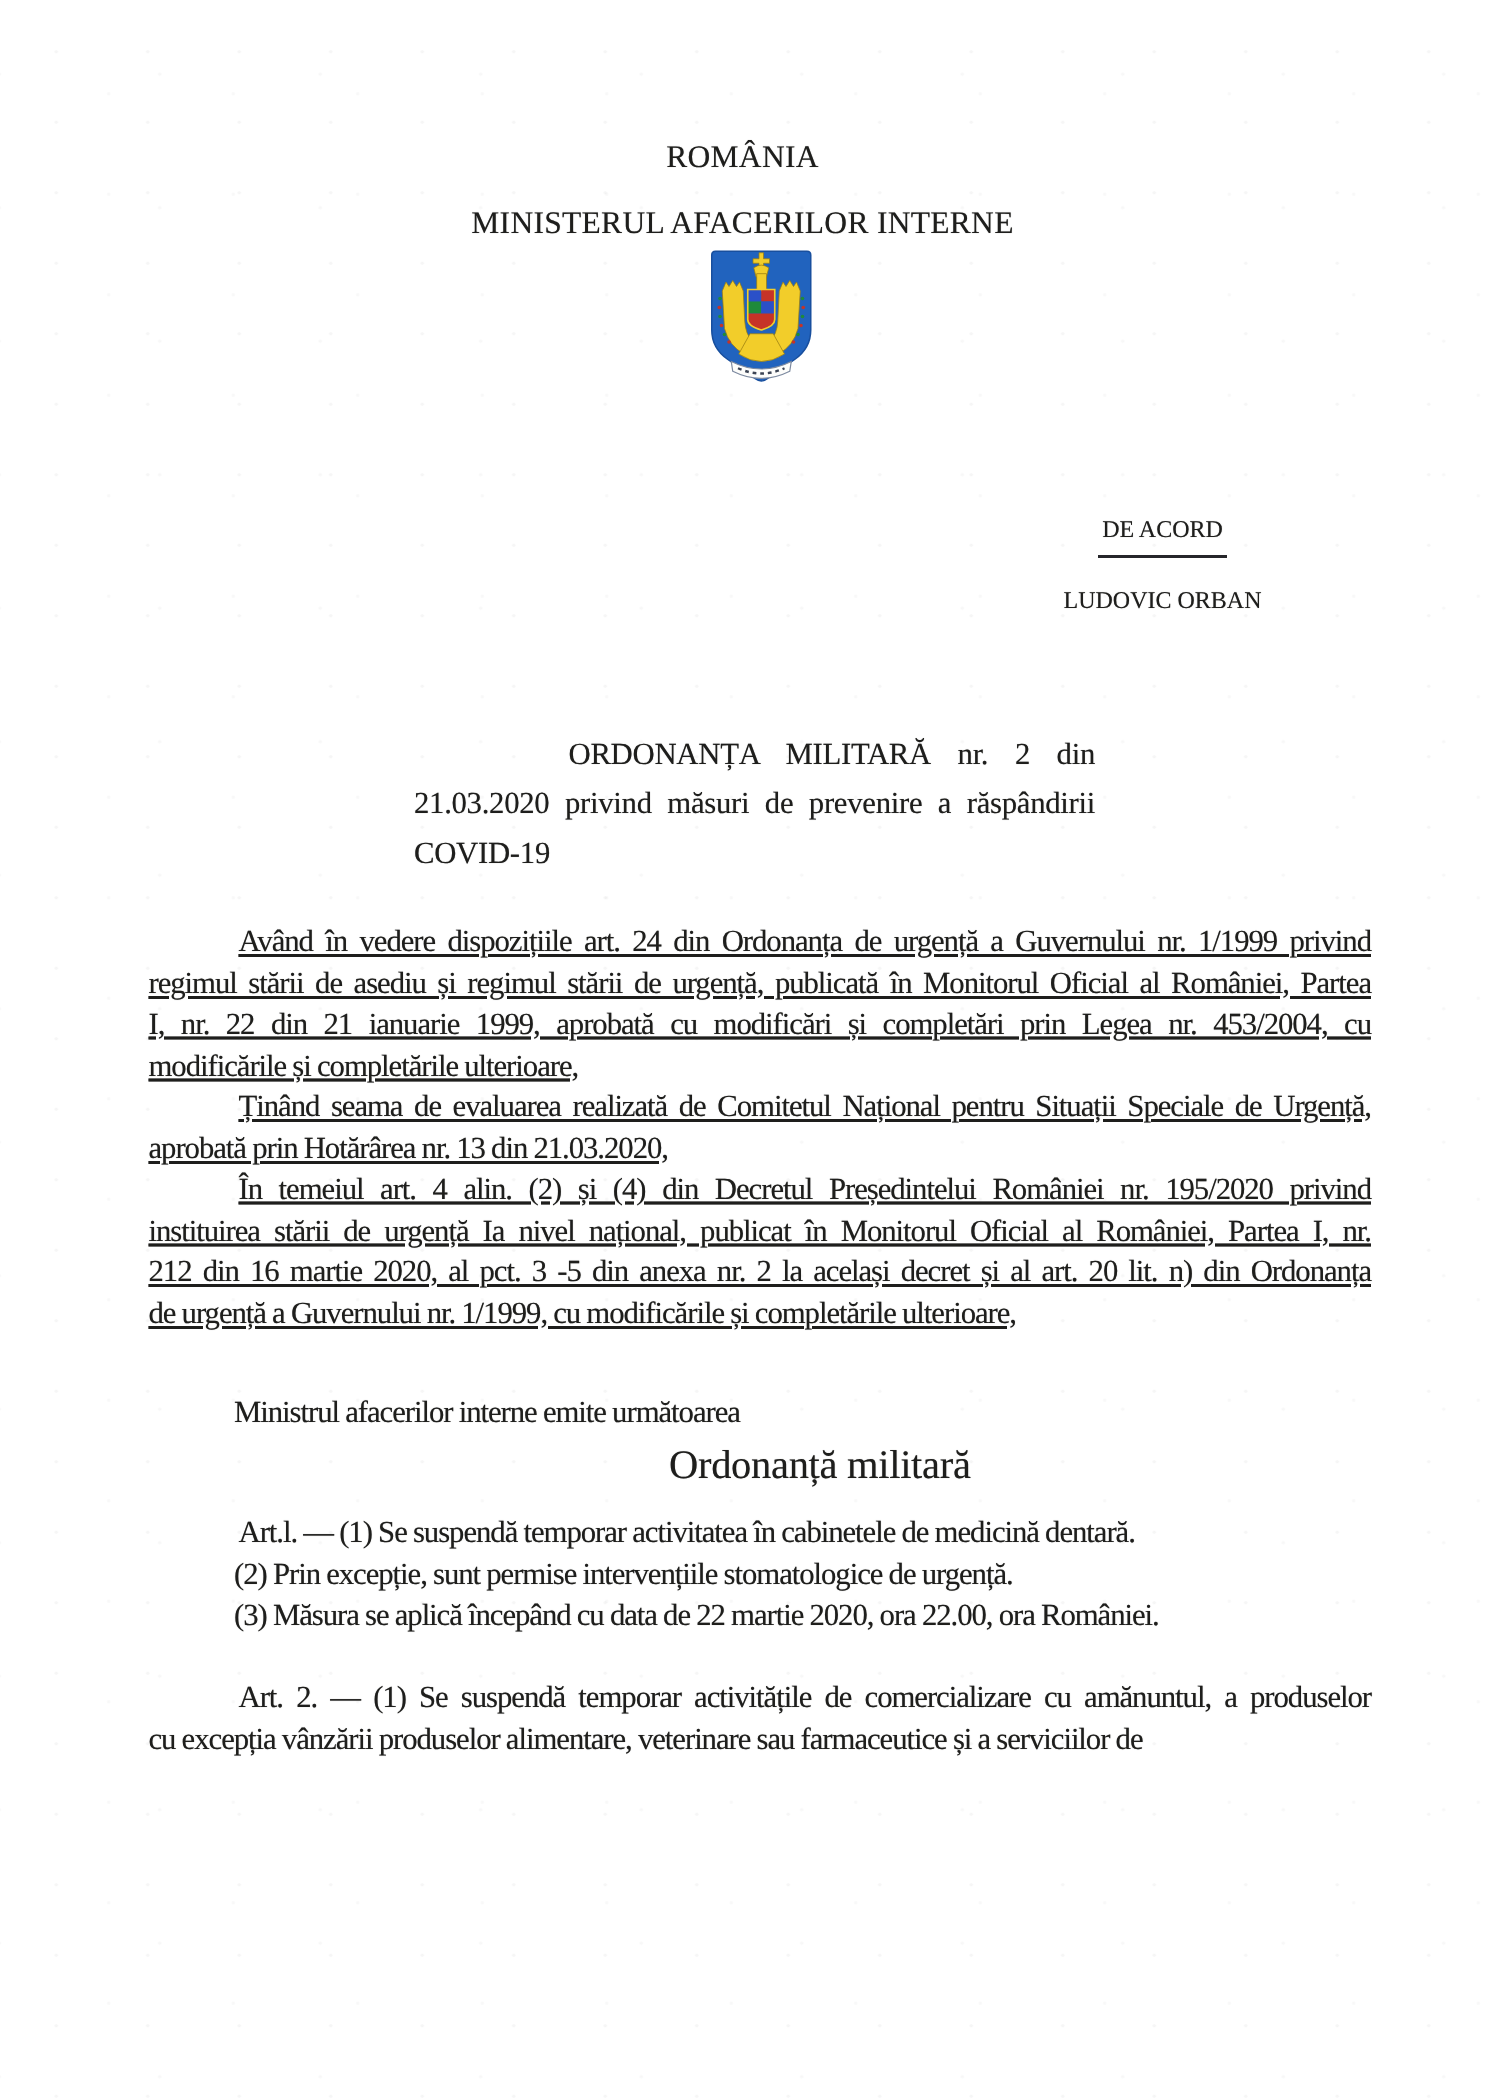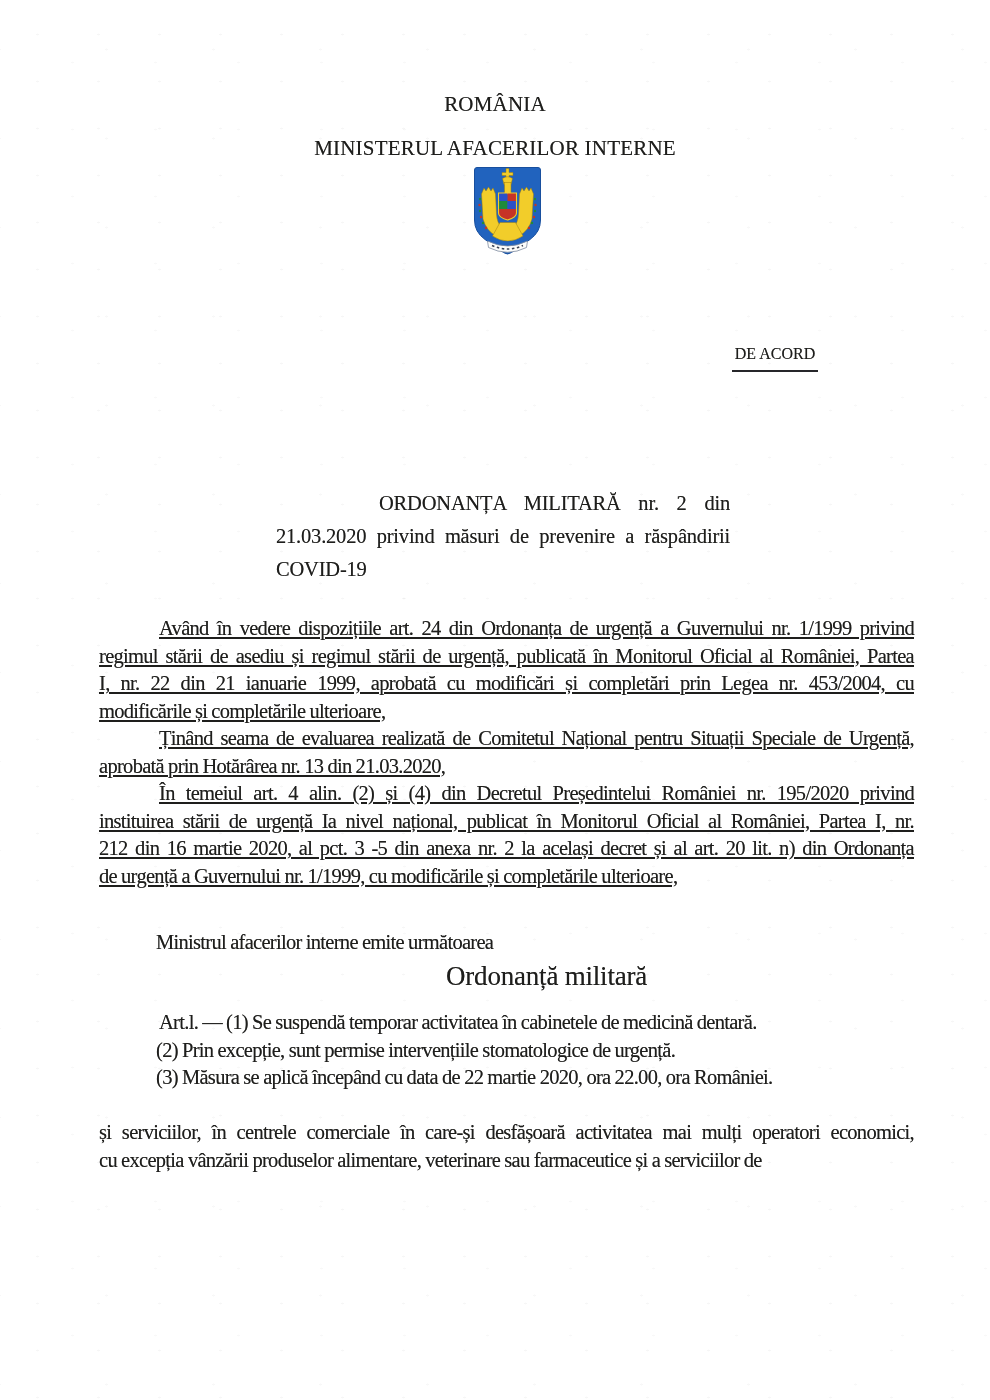--- a/index.html
+++ b/index.html
@@ -82,20 +82,21 @@
           <circle cx="58" cy="62" r="1.2" fill="#c63327"></circle>
       </g>
 
       <path d="M16.5 75 Q36.5 85 56.5 75 L55.5 81.5 Q36.5 91 17.5 81.5 Z" fill="#fdfdfb" stroke="#7d8aa0" stroke-width="0.8"></path>
       <path d="M21 79.5 Q36.5 86.5 52 79.5" fill="none" stroke="#3c4454" stroke-width="1.6" stroke-dasharray="2.5 2.6"></path>
     </svg>
   </div>
 
   <div class="abs approval">
     <div><span class="uline">DE ACORD</span></div>
+    <div class="signatory">LUDOVIC ORBAN</div>
   </div>
 
   <div class="abs title-block">
     <div class="jl ind103">ORDONANȚA MILITARĂ nr. 2 din</div>
     <div class="jl">21.03.2020 privind măsuri de prevenire a răspândirii</div>
     <div class="plain">COVID-19</div>
   </div>
 
   <div class="abs body-text preamble">
     <div class="jl ind60">Având în vedere dispozițiile art. 24 din Ordonanța de urgență a Guvernului nr. 1/1999 privind</div>
@@ -116,17 +117,17 @@
 
   <div class="abs heading-center">Ordonanță militară</div>
 
   <div class="abs body-text art1">
     <div class="plain ind60">Art.l. — (1) Se suspendă temporar activitatea în cabinetele de medicină dentară.</div>
     <div class="plain ind57">(2) Prin excepție, sunt permise intervențiile stomatologice de urgență.</div>
     <div class="plain ind57">(3) Măsura se aplică începând cu data de 22 martie 2020, ora 22.00, ora României.</div>
   </div>
 
   <div class="abs body-text art2">
-    <div class="jl">și serviciilor, în centrele comerciale în care-și desfășoară activitatea mai mulți operatori economici,</div>
+    <div class="jl ind60">Art. 2. — (1) Se suspendă temporar activitățile de comercializare cu amănuntul, a produselor</div>
     <div class="plain">cu excepția vânzării produselor alimentare, veterinare sau farmaceutice și a serviciilor de</div>
   </div>
 
 </div>
 
 </body></html>

